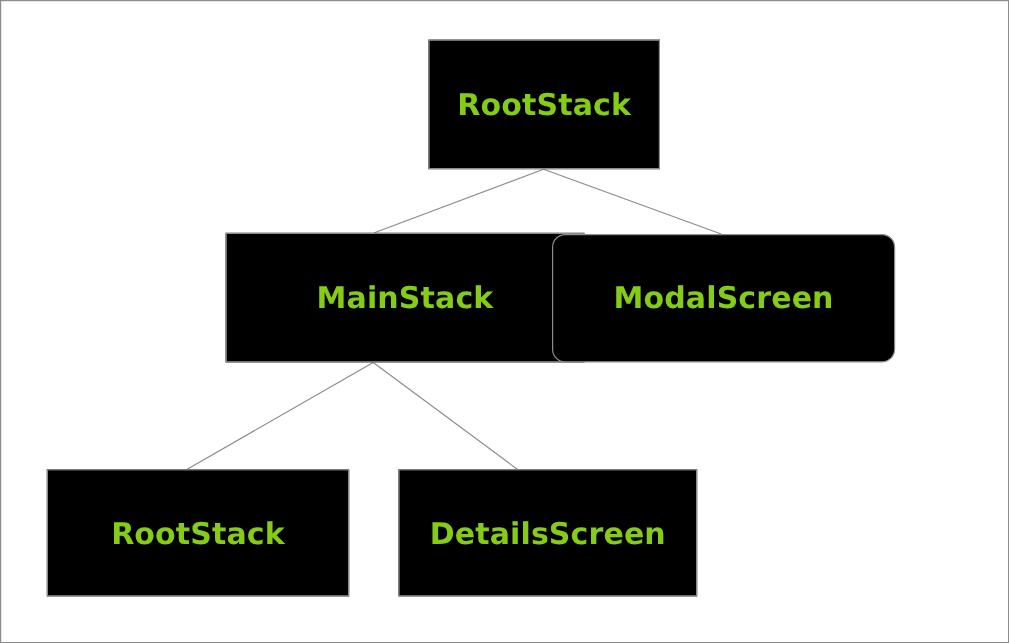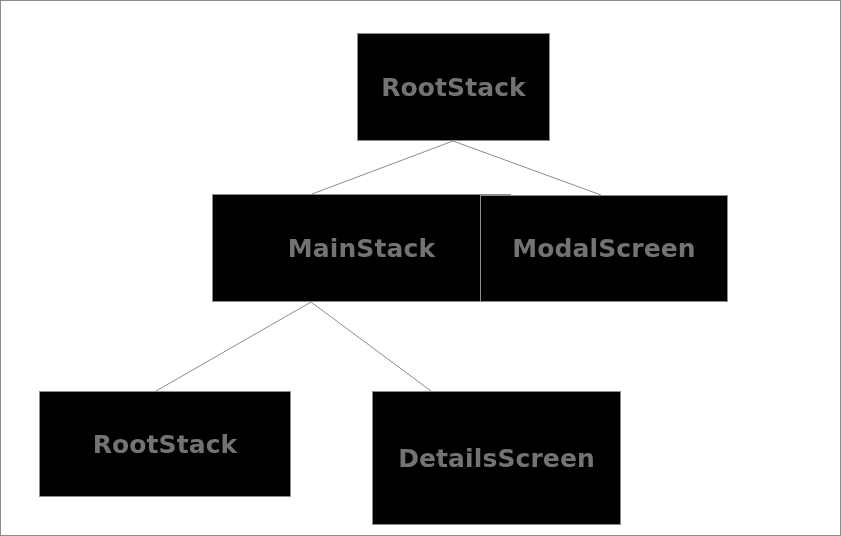--- a/index.html
+++ b/index.html
@@ -28,34 +28,34 @@
   .node {
     position: absolute;
     background: #000000;
     border: 1px solid #8c8c8c;
     box-sizing: border-box;
     display: flex;
     align-items: center;
     justify-content: center;
   }
   .node-label {
-    color: #737373;
+    color: #84cc16;
     font-weight: bold;
     font-size: 25px;
     letter-spacing: 0.1px;
     line-height: 1;
     white-space: nowrap;
     user-select: none;
   }
   
   #node-rootstack    { left: 356px; top: 32px;  width: 193px; height: 108px; }
-  #node-mainstack    { left: 187px; top: 193px; width: 299px; height: 108px; margin-left: 24px; }
-  #node-modalscreen  { left: 479px; top: 194px; width: 248px; height: 107px; }
+  #node-mainstack    { left: 187px; top: 193px; width: 299px; height: 108px; }
+  #node-modalscreen  { left: 459px; top: 194px; width: 286px; height: 107px; border-radius: 11px; }
   #node-homescreen   { left: 38px;  top: 390px; width: 252px; height: 106px; }
-  #node-detailsscreen{ left: 331px; top: 390px; width: 249px; height: 134px; margin-left: 40px; }
+  #node-detailsscreen{ left: 331px; top: 390px; width: 249px; height: 106px; }
 </style>
 </head>
 <body>
 
 <div id="canvas">
 
   <svg id="edge-layer" width="841" height="536" viewBox="0 0 841 536" xmlns="http://www.w3.org/2000/svg">
     <line x1="452" y1="140" x2="311" y2="193" stroke="#8c8c8c" stroke-width="1"></line>
     <line x1="452" y1="140" x2="600" y2="194" stroke="#8c8c8c" stroke-width="1"></line>
     <line x1="310" y1="301" x2="155" y2="390" stroke="#8c8c8c" stroke-width="1"></line>

